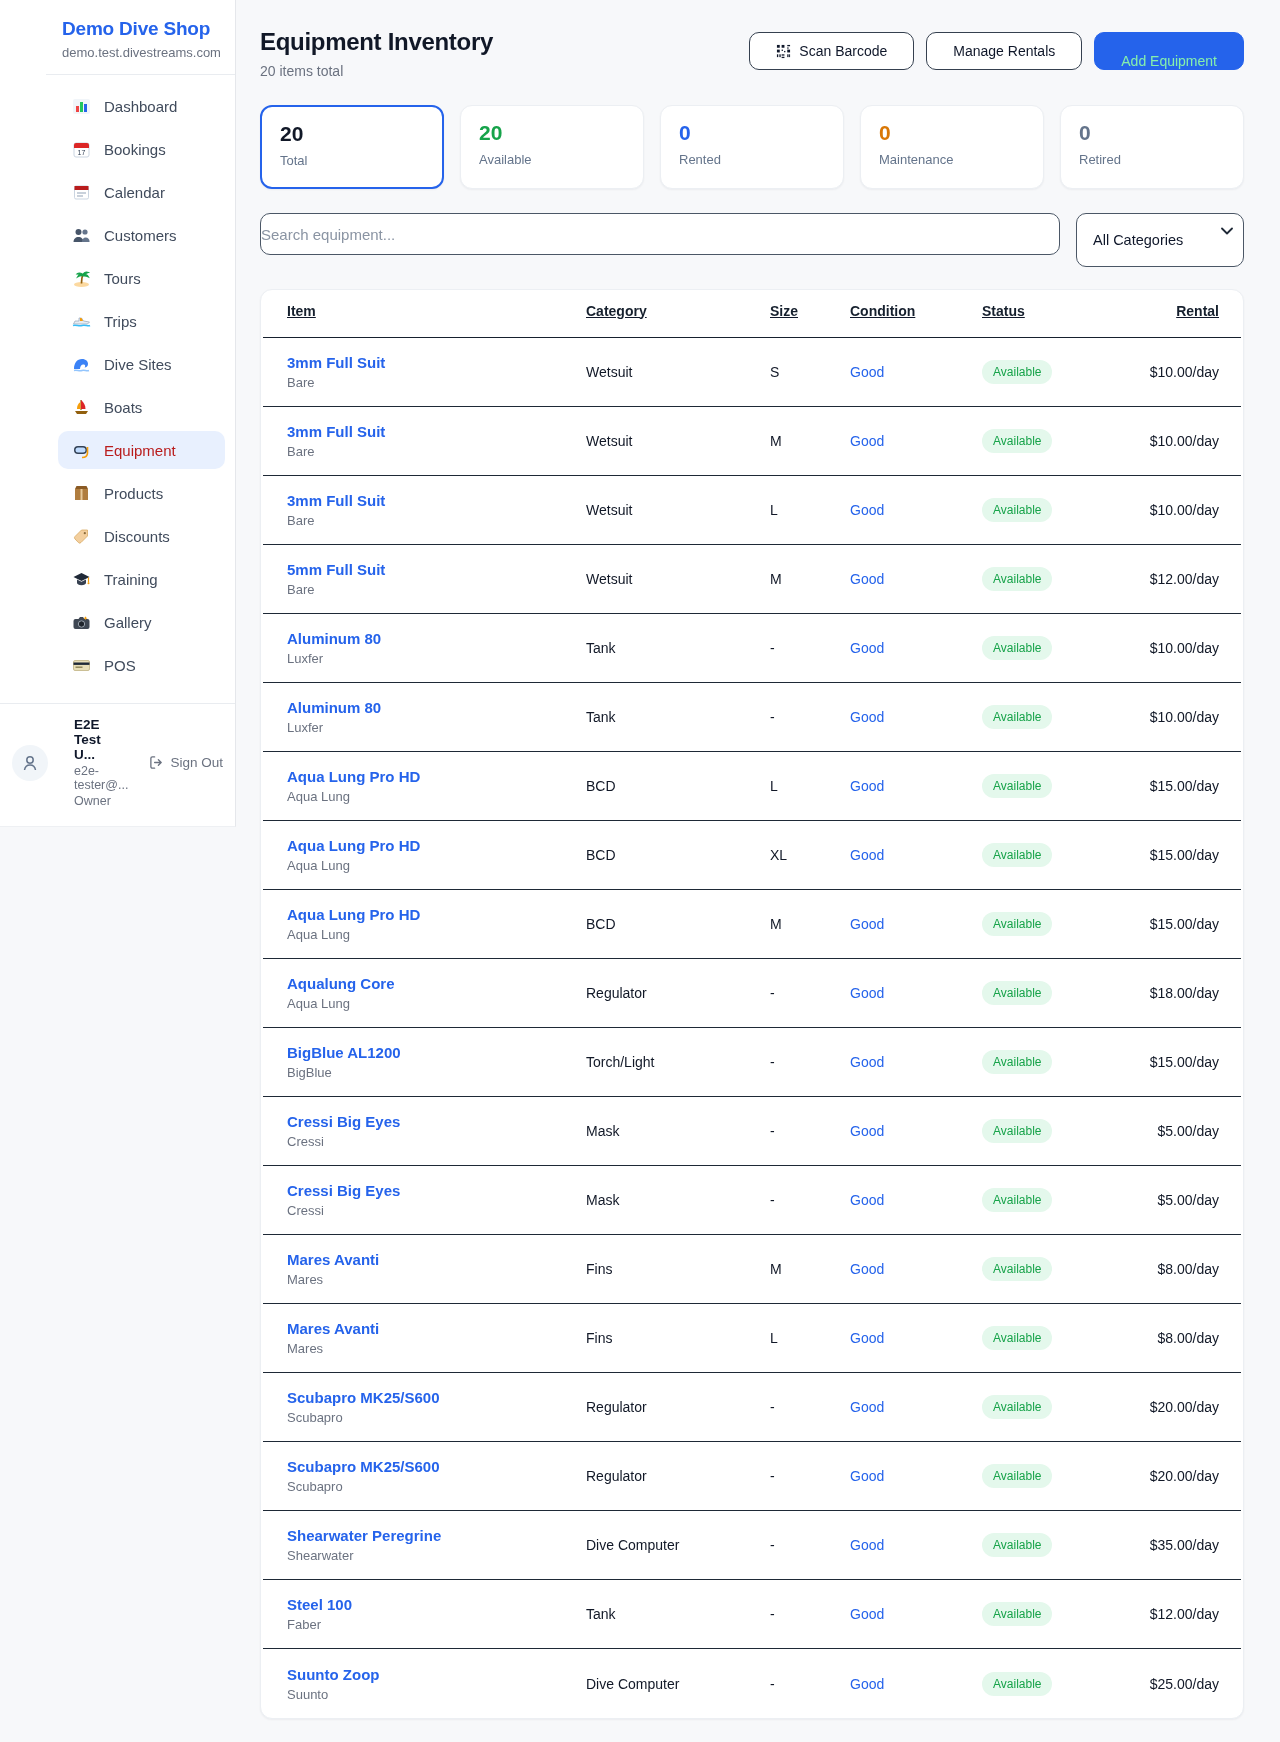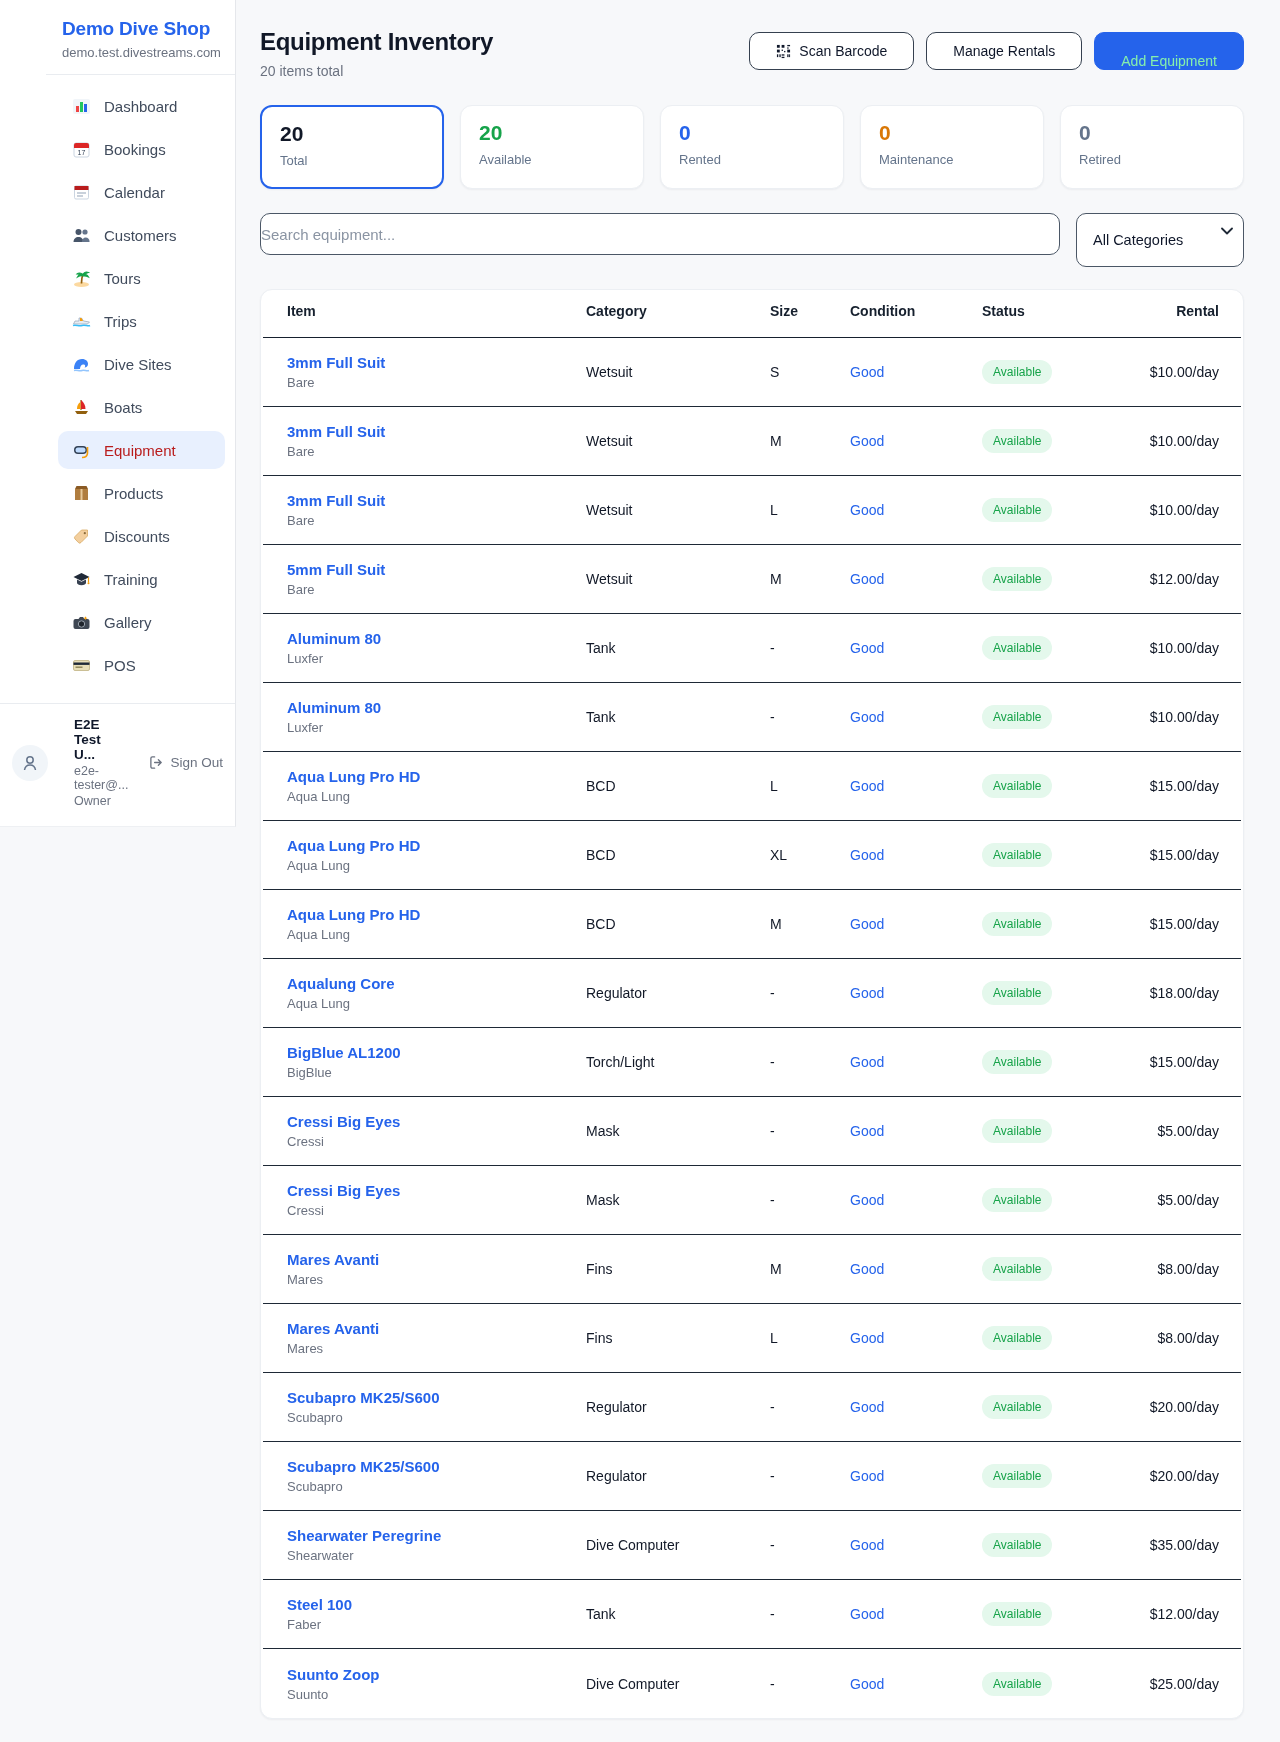--- a/index.html
+++ b/index.html
@@ -67,21 +67,21 @@
   .search-input::placeholder { color: #8a94a3; }
   .select-wrap { position: relative; width: 168px; flex: 0 0 168px; }
   .category-select { width: 100%; height: 54px; border: 1px solid #4b5766; border-radius: 10px;
     background: #fff; font-size: 14.5px; color: #0f172a; padding: 0 30px 0 16px; appearance: none;
     -webkit-appearance: none; cursor: pointer; font-family: inherit; }
   .select-wrap .chev { position: absolute; right: 11px; top: 14px; pointer-events: none; }
   
   .table-card { background: #fff; border: 1px solid #eceff3; border-radius: 12px; margin-top: 22px;
     box-shadow: 0 1px 2px rgba(16,24,40,.05); overflow: hidden; padding: 0 2px; }
   .tgrid { display: grid; grid-template-columns: 299px 184px 80px 132px 160px 1fr; align-items: center; }
-  .thead { height: 48px; border-bottom: 1.5px solid #16202e; padding: 0 22px 6px 24px; }
+  .thead { height: 48px; border-bottom: 1.5px solid #16202e; padding: 0 22px 6px 24px; text-decoration: underline; }
   .thead .th { font-size: 14px; font-weight: 700; color: #16202e; }
   .th-rental, .td-rental { text-align: right; }
   .trow { height: 69px; border-bottom: 1.5px solid #1e2936; padding: 0 22px 0 24px; }
   .trow:last-child { border-bottom: none; }
   .item-name { color: #2563eb; font-size: 15px; font-weight: 600; cursor: pointer; }
   .item-brand { color: #6b7280; font-size: 13px; margin-top: 4px; }
   .td { font-size: 14px; color: #111827; }
   .td-condition { color: #2563eb; cursor: pointer; }
   .badge { display: inline-block; background: #e4f8ec; color: #17a34a; font-size: 12px;
     padding: 5px 11px; border-radius: 999px; }

